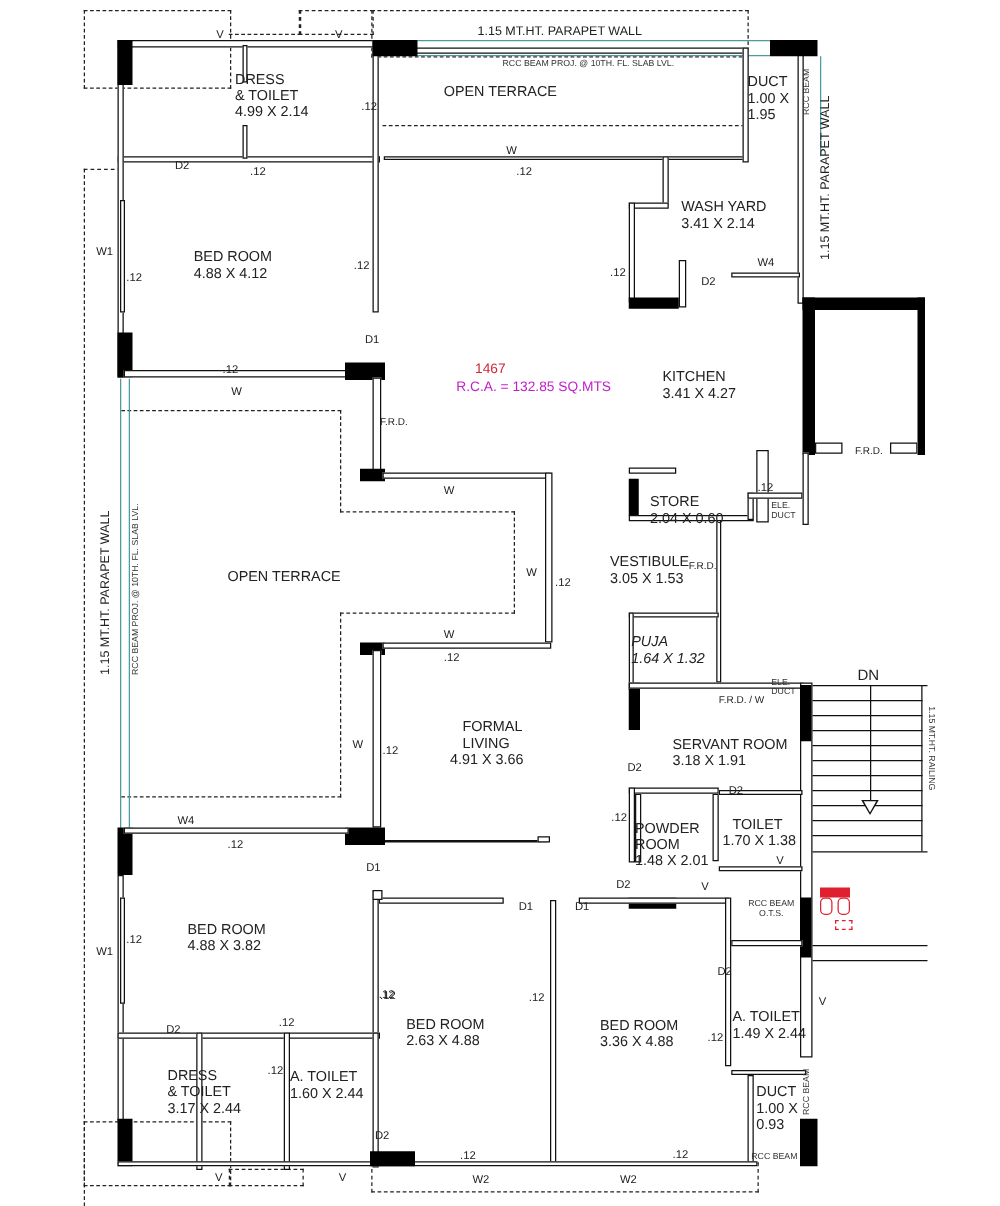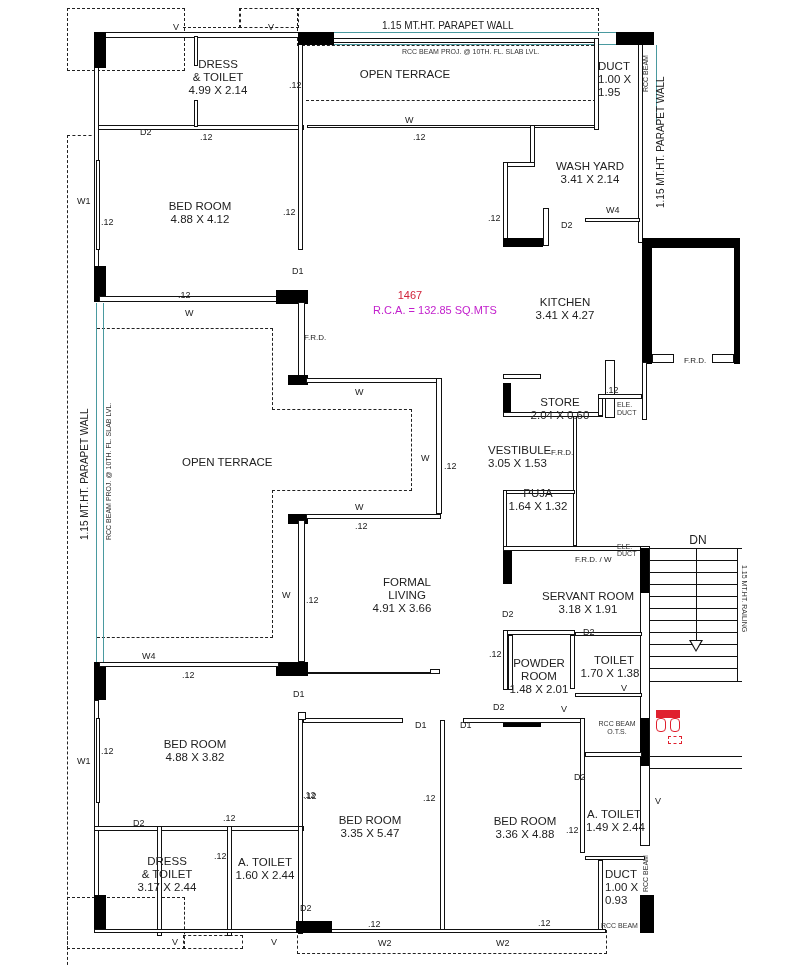--- a/index.html
+++ b/index.html
@@ -6,21 +6,21 @@
   html, body { width: 800px; height: 965px; background: #ffffff; overflow: hidden; }
   body { position: relative; font-family: "Liberation Sans", sans-serif; color: #1a1a1a; }
   .plan { position: absolute; left: 0; top: 0; width: 800px; height: 965px; }
   .abs { position: absolute; }
   .wall { position: absolute; background: #fff; border: 1.3px solid #111; }
   .col { position: absolute; background: #000; }
   .dash { position: absolute; border: 1.3px dashed #222; }
   .line { position: absolute; background: #111; }
   .teal { position: absolute; background: #4a9aa0; }
   .win { position: absolute; border: 1px solid #111; background: #fff; }
-  .lbl { position: absolute; font-size: 11.5px; line-height: 13px; text-align: center; white-space: nowrap; color: #222; }
+  .lbl { position: absolute; font-size: 11.5px; line-height: 13px; white-space: nowrap; color: #222; }
   .sm { position: absolute; font-size: 9px; line-height: 10px; white-space: nowrap; color: #222; }
   .xs { position: absolute; font-size: 7px; line-height: 8px; white-space: nowrap; color: #333; }
   .vert { transform-origin: left top; transform: rotate(-90deg); }
   .vert90 { transform-origin: left top; transform: rotate(90deg); }
   .magenta { color: #c21fcc; }
   .red { color: #d0243a; }
 </style>
 </head>
 <body>
 
@@ -203,21 +203,21 @@
     <div>2.04 X 0.60</div>
   </div>
 
   <div class="lbl" style="left:182px;top:456px;width:90px;">OPEN TERRACE</div>
 
   <div class="lbl" style="left:488px;top:444px;width:70px;text-align:left;">
     <div>VESTIBULE</div>
     <div>3.05 X 1.53</div>
   </div>
 
-  <div class="lbl" style="left:505px;top:487px;width:66px;">
+  <div class="lbl" style="left:505px;top:508px;width:66px;font-style:italic;">
     <div>PUJA</div>
     <div>1.64 X 1.32</div>
   </div>
 
   <div class="lbl" style="left:360px;top:576px;width:84px;">
     <div style="padding-left:10px;">FORMAL</div>
     <div style="padding-left:10px;">LIVING</div>
     <div>4.91 X 3.66</div>
   </div>
 
@@ -237,21 +237,21 @@
     <div>1.70 X 1.38</div>
   </div>
 
   <div class="lbl" style="left:150px;top:738px;width:90px;">
     <div>BED ROOM</div>
     <div>4.88 X 3.82</div>
   </div>
 
   <div class="lbl" style="left:325px;top:814px;width:90px;">
     <div>BED ROOM</div>
-    <div>3.35 X 5.47</div>
+    <div>2.63 X 4.88</div>
   </div>
 
   <div class="lbl" style="left:480px;top:815px;width:90px;">
     <div>BED ROOM</div>
     <div>3.36 X 4.88</div>
   </div>
 
   <div class="lbl" style="left:586px;top:808px;width:56px;">
     <div>A. TOILET</div>
     <div>1.49 X 2.44</div>

